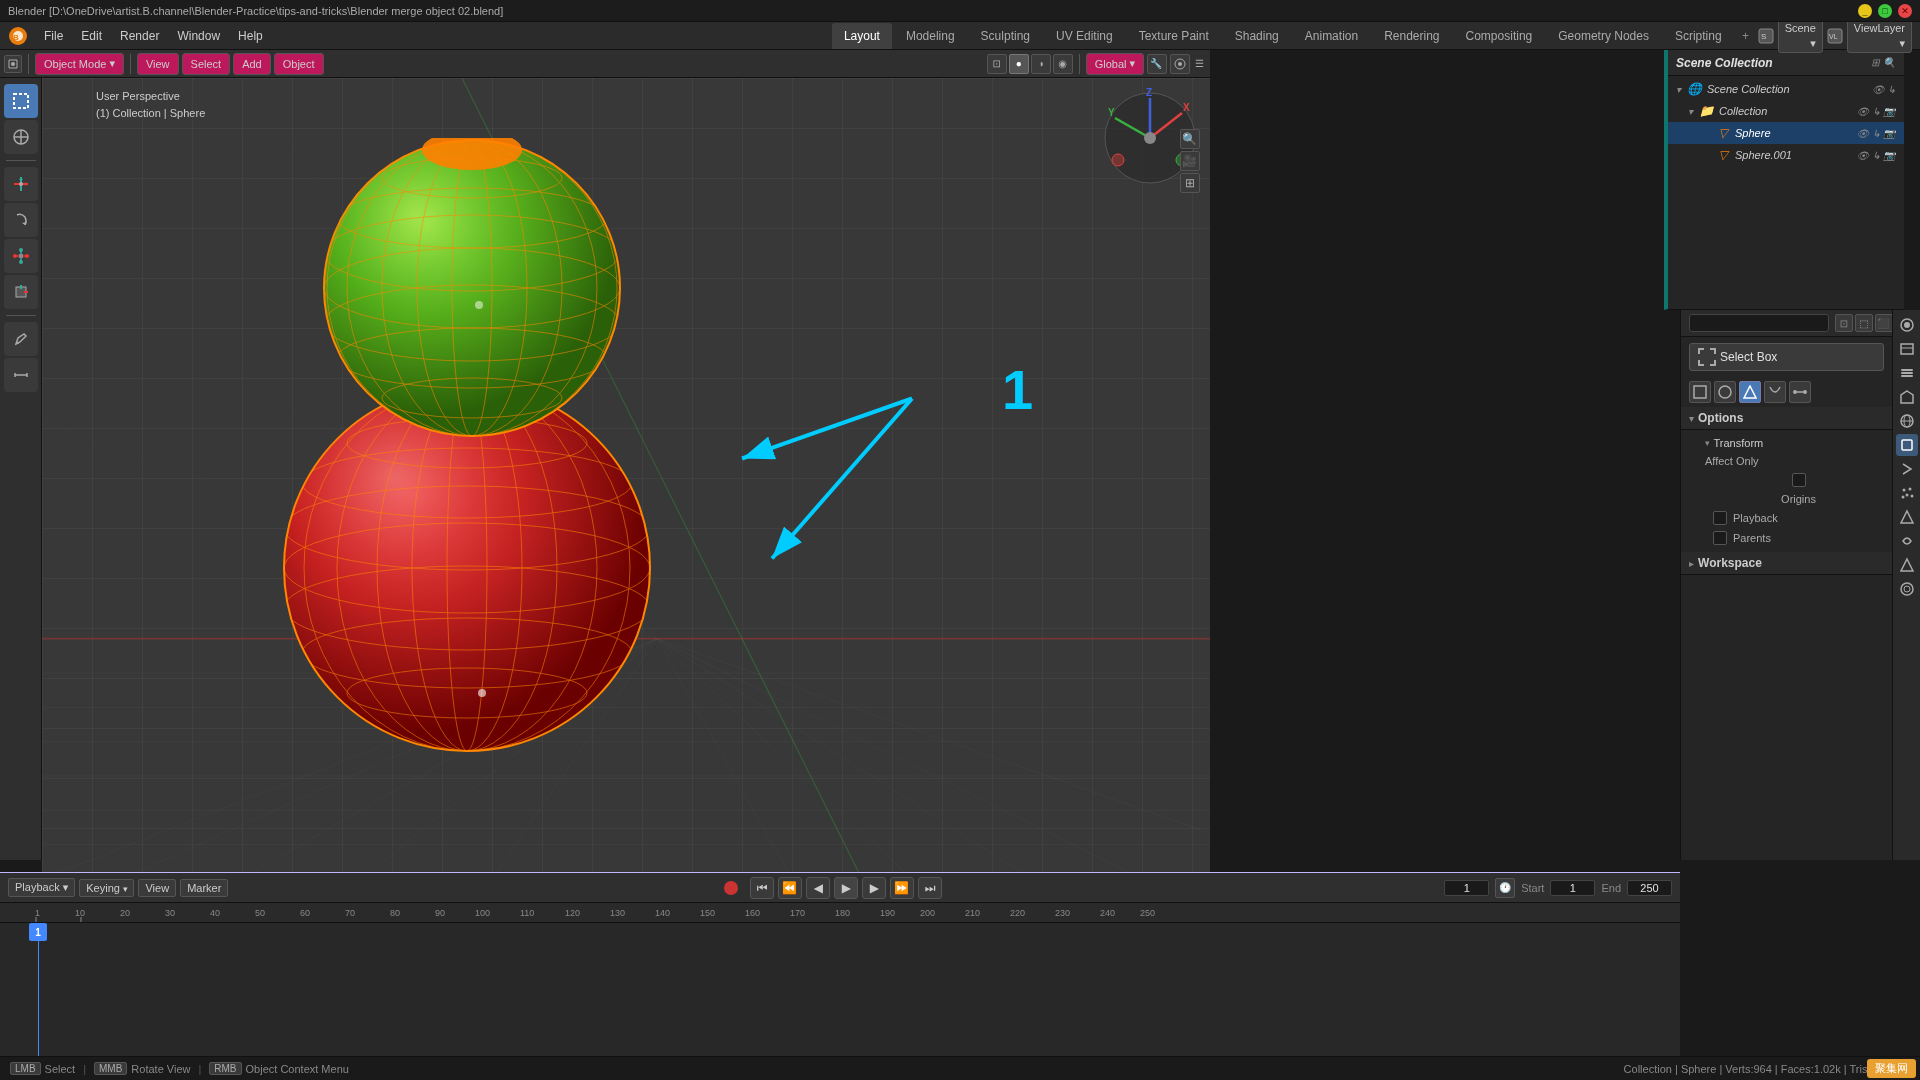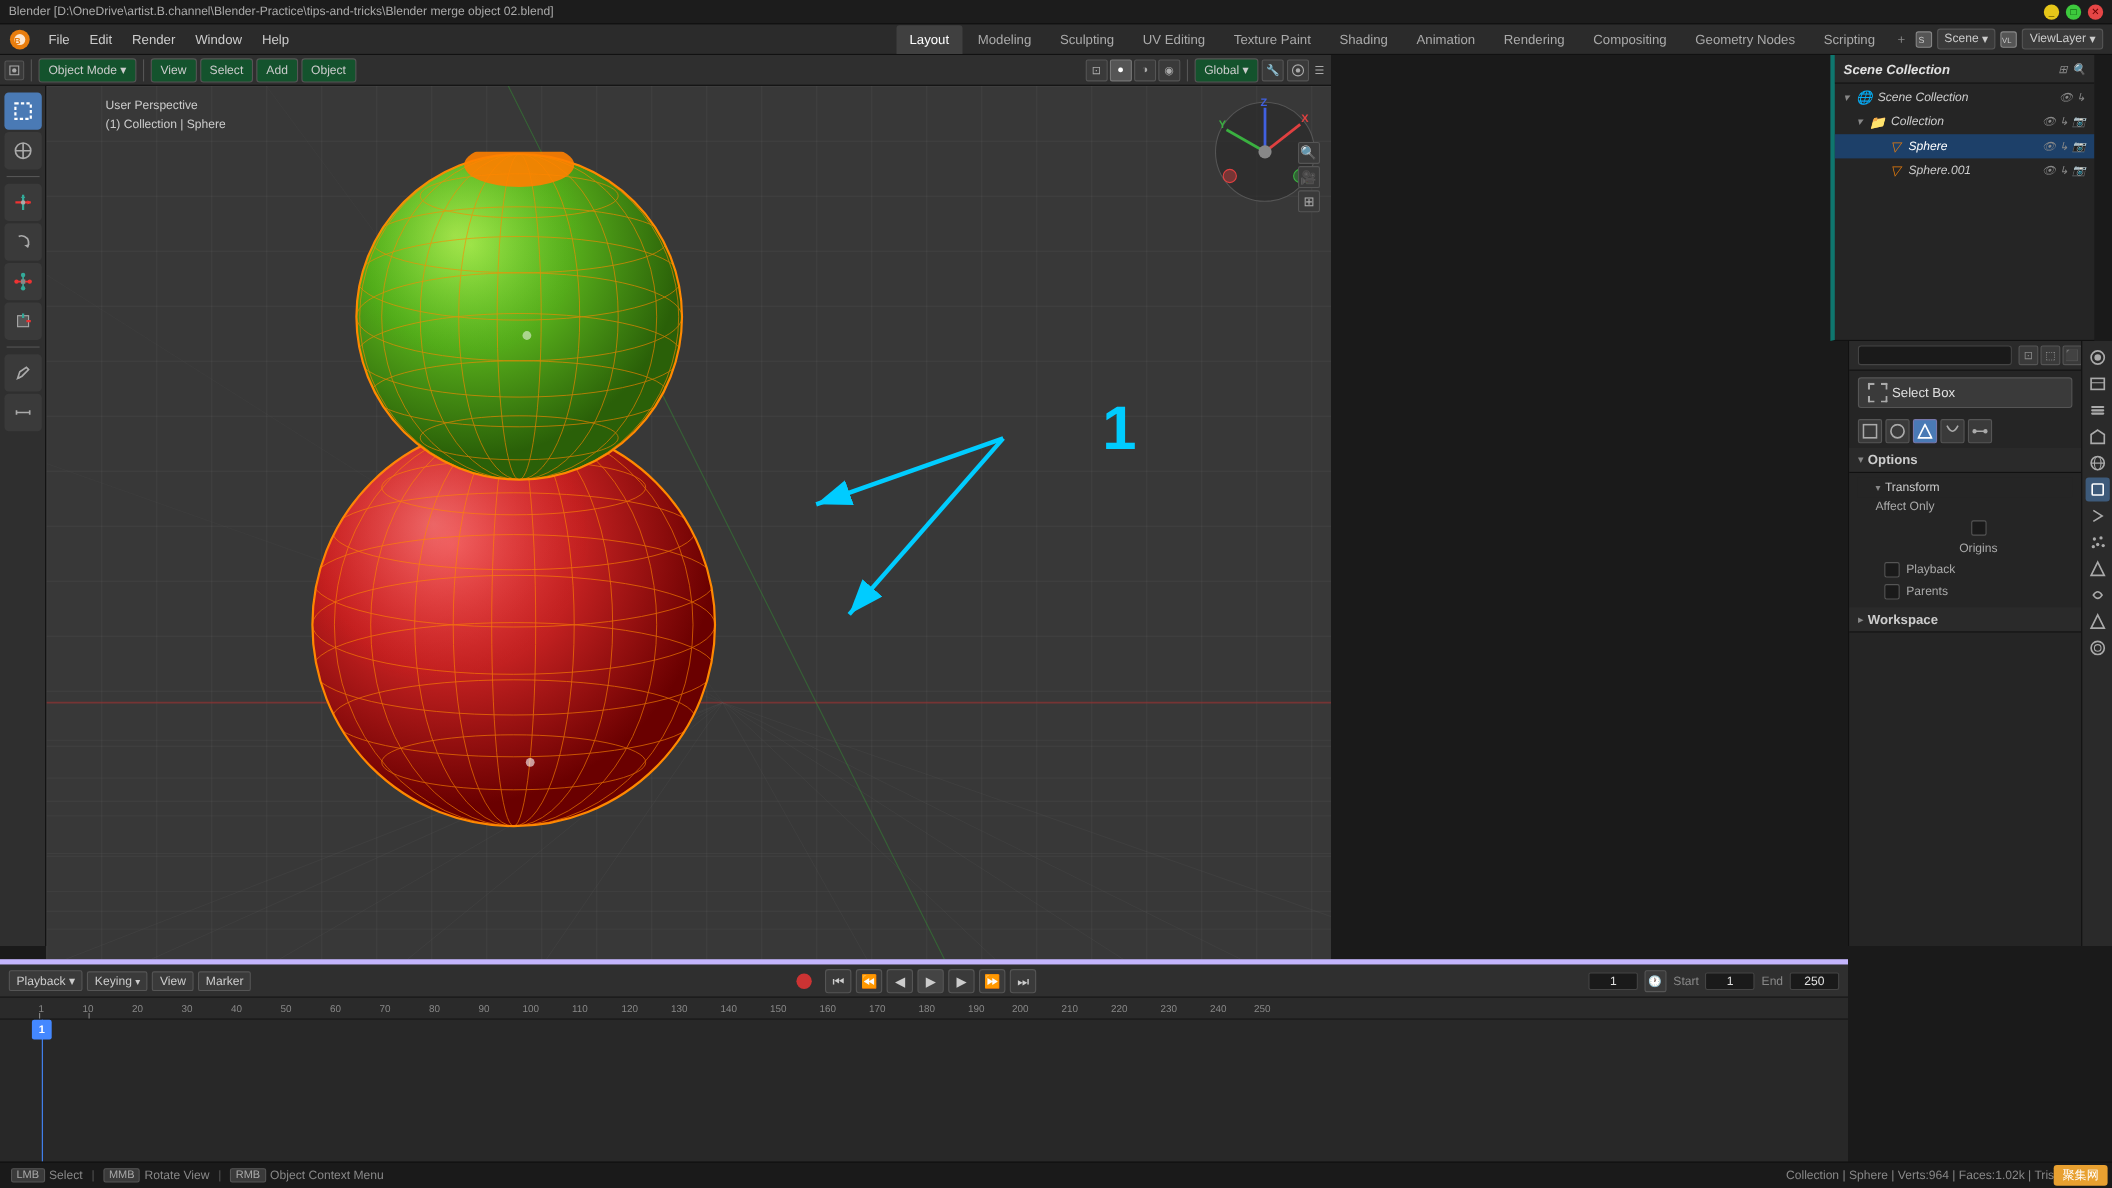--- a/index.html
+++ b/index.html
@@ -72,21 +72,21 @@
       background: #2f2f2f;
       display: flex;
       align-items: center;
       padding: 0 6px;
       gap: 4px;
       border-bottom: 1px solid #111;
       z-index: 90;
     }
     .toolbar-btn {
       padding: 3px 8px;
-      background: #14532d;
+      background: #be185d;
       border: 1px solid #555;
       border-radius: 3px;
       color: #ccc;
       font-size: 11px;
       cursor: pointer;
       height: 22px;
       display: flex;
       align-items: center;
       gap: 3px;
     }
@@ -472,29 +472,30 @@
       align-items: center;
       justify-content: center;
       font-size: 9px;
       cursor: pointer;
     }
     .title-min { background: #e6c619; color: #5a4c00; }
     .title-max { background: #3dc93d; color: #004000; }
     .title-close { background: #e64646; color: #600; }
     .scene-selector {
       display: flex;
-      align-items: flex-start;
+      align-items: flex-end;
       gap: 3px;
       font-size: 11px;
       color: #ccc;
       padding: 2px 6px;
       background: #3a3a3a;
       border: 1px solid #555;
       border-radius: 3px;
       cursor: pointer;
+      flex-direction: column;
     }
   </style>
 </head>
 <body>
 
 <div id="title-bar">
   <span>Blender [D:\OneDrive\artist.B.channel\Blender-Practice\tips-and-tricks\Blender merge object 02.blend]</span>
   <div class="title-buttons">
     <div class="title-btn title-min">_</div>
     <div class="title-btn title-max">□</div>
@@ -1034,21 +1035,21 @@
       <span class="prop-label">Parents</span>
     </div>
   </div>
 
   <div class="section-header">
     <span class="section-arrow">▸</span>
     <span class="section-title">Workspace</span>
   </div>
 </div>
 
-<div id="timeline" style="position:absolute;bottom:24px;left:0;width:1680px;height:184px;background:#252525;border-top:5px solid #c4b5fd;z-index:80;">
+<div id="timeline" style="position:absolute;bottom:24px;left:0;width:1680px;height:184px;background:#252525;border-top:1px solid #c4b5fd;z-index:80;">
 
   <div id="timeline-header">
     <div class="timeline-btn" style="position:relative;">
       <span>Playback</span>
       <span> ▾</span>
     </div>
     <div class="timeline-btn dropdown">
       <span>Keying</span>
     </div>
     <div class="timeline-btn">View</div>

